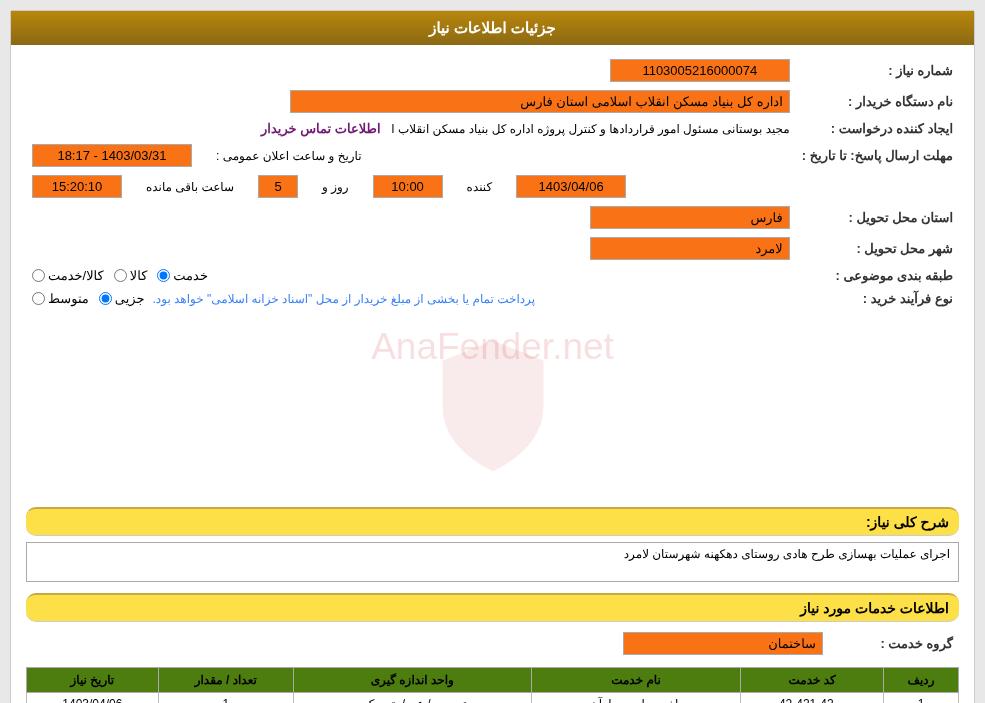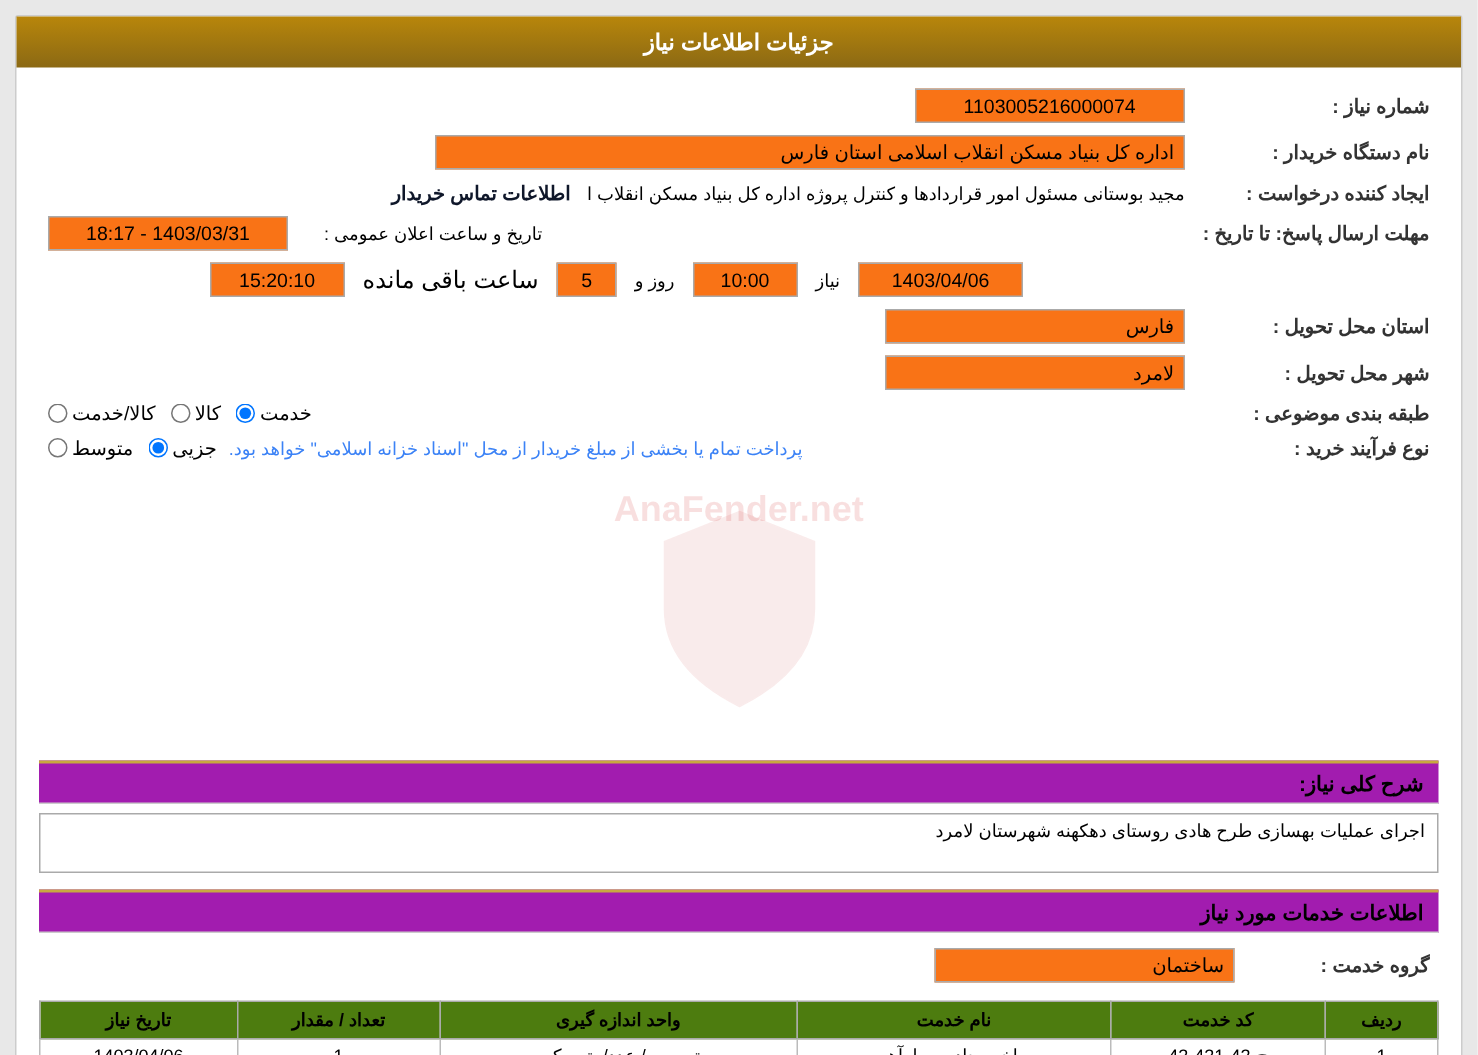--- a/index.html
+++ b/index.html
@@ -62,35 +62,36 @@
     .input-box-wide {
       min-width: 400px;
     }
     .input-box-medium {
       min-width: 150px;
     }
     .input-box-small {
       min-width: 80px;
     }
     .section-title {
-      background: #a21caf;
+      background: #fde047;
       border-top: 2px solid #c8a840;
       border-bottom: 1px solid #ccc;
       padding: 5px 10px;
       font-weight: bold;
       font-size: 14px;
       margin: 8px 0 6px 0;
       text-align: right;
+      border-radius: 10px;
     }
     .date-row {
       display: flex;
       align-items: center;
-      gap: 12px;
+      gap: 24px;
       flex-direction: row-reverse;
-      justify-content: center;
+      justify-content: flex-start;
     }
     .announce-row {
       display: flex;
       align-items: center;
       gap: 24px;
       flex-direction: row-reverse;
     }
     .radio-group {
       display: flex;
       gap: 10px;
@@ -123,21 +124,21 @@
       padding: 4px 8px;
       text-align: center;
     }
     .services-table tr:nth-child(even) td {
       background: #f9f7ed;
     }
     .services-table tr:nth-child(odd) td {
       background: #fff;
     }
     .contact-link {
-      color: #0f172a;
+      color: #701a75;
       text-decoration: none;
       font-weight: bold;
     }
     .textarea-box {
       border: 1px solid #aaa;
       background: #fff;
       padding: 4px 8px;
       width: 100%;
       min-height: 40px;
       text-align: right;
@@ -204,25 +205,25 @@
               <span style="font-size:12px;">تاریخ و ساعت اعلان عمومی :</span>
             </div>
           </td>
         </tr>
 
         <tr>
           <td class="label-cell"></td>
           <td class="value-cell" colspan="2">
             <div class="date-row">
               <div class="input-box input-box-small" style="min-width:90px;text-align:center;">15:20:10</div>
-              <span style="font-size:16px;">ساعت باقی مانده</span>
+              <span style="font-size:12px;">ساعت باقی مانده</span>
               <div class="input-box input-box-small" style="min-width:40px;text-align:center;">5</div>
               <span style="font-size:12px;">روز و</span>
               <div class="input-box input-box-small" style="min-width:70px;text-align:center;">10:00</div>
-              <span style="font-size:12px;">نیاز</span>
+              <span style="font-size:12px;">کننده</span>
               <div class="input-box" style="min-width:110px;text-align:center;">1403/04/06</div>
             </div>
           </td>
         </tr>
 
         <tr>
           <td class="label-cell">استان محل تحویل :</td>
           <td class="value-cell" colspan="2">
             <div class="input-box" style="min-width:200px;">فارس</div>
           </td>
@@ -275,21 +276,21 @@
         </tr>
       </tbody>
         </table>
 
       <div class="logo-watermark">
         <svg class="shield-shape" viewBox="0 0 120 140">
           <path d="M60 5 L110 25 L110 70 Q110 110 60 135 Q10 110 10 70 L10 25 Z" fill="#cc4444" stroke="#cc4444"></path>
           <circle cx="60" cy="70" r="30" fill="none" stroke="#cc4444" stroke-width="3"></circle>
           <path d="M40 70 L55 85 L80 55" stroke="#cc4444" stroke-width="4" fill="none"></path>
         </svg>
-        <div style="position:absolute;top:10px;left:50%;transform:translateX(-50%);opacity:0.12;font-size:24px;font-weight:bold;color:#c00;white-space:nowrap;">AnaFender.net</div>
+        <div style="position:absolute;top:10px;left:50%;transform:translateX(-50%);opacity:0.12;font-size:37px;font-weight:normal;color:#c00;white-space:nowrap;">AnaFender.net</div>
       </div>
 
       <div class="section-title">
         <span>شرح کلی نیاز:</span>
       </div>
       <div style="margin-bottom:8px;">
         <textarea class="textarea-box" readonly="" rows="2" style="text-align: right; direction: rtl;">اجرای عملیات بهسازی طرح هادی روستای دهکهنه شهرستان لامرد</textarea>
       </div>
 
       <div class="section-title">

